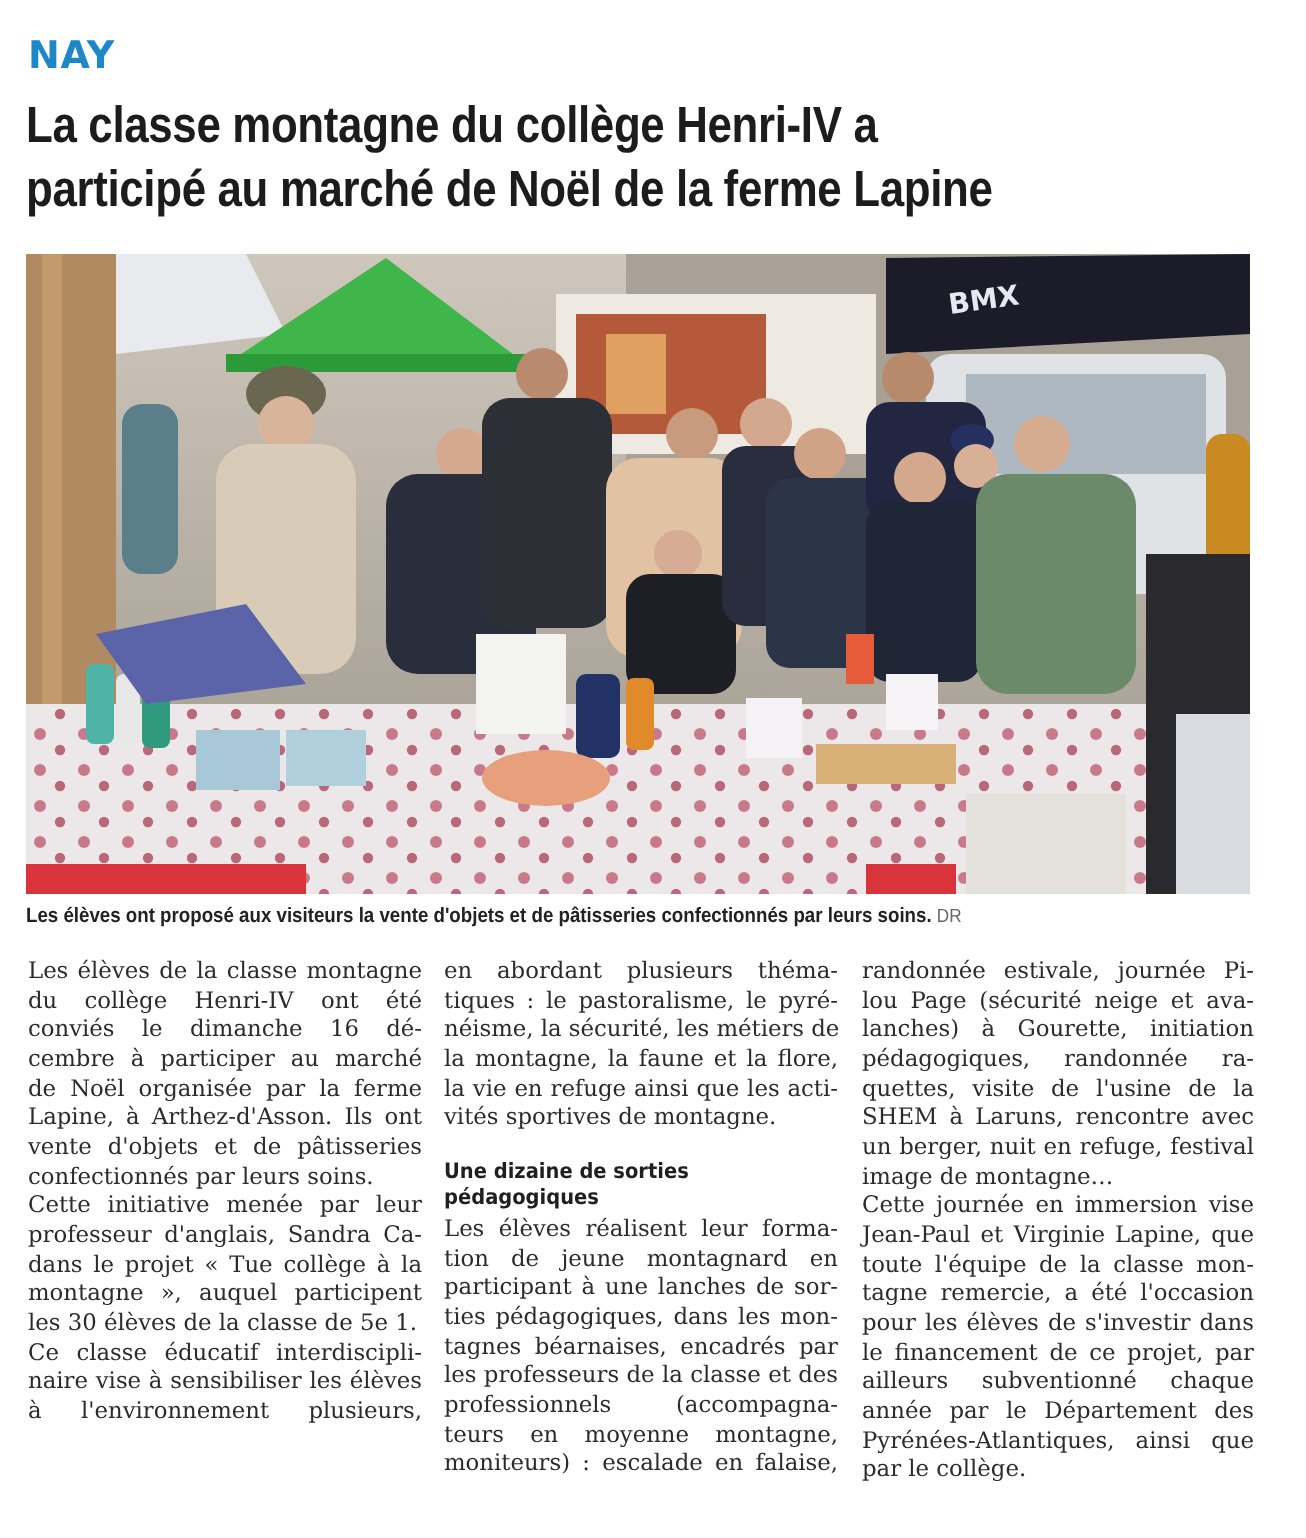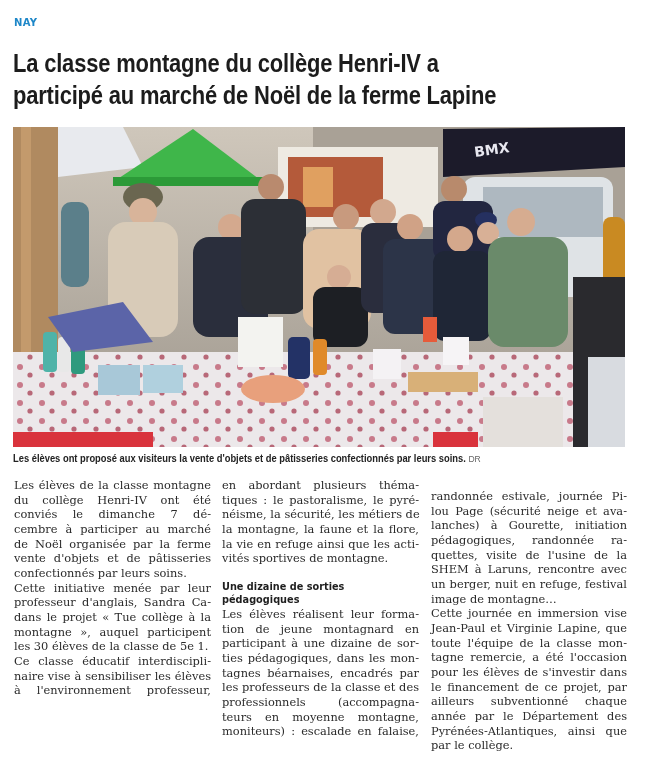--- a/index.html
+++ b/index.html
@@ -4,21 +4,21 @@
   <style>
     html, body { margin: 0; padding: 0; background: #ffffff; }
     body {
       width: 653px; height: 769px; position: relative; overflow: hidden;
       font-family: "DejaVu Serif", "Liberation Serif", serif;
       color: #2a2a2a;
     }
     .kicker {
       position: absolute; left: 14px; top: 17px;
       font-family: "DejaVu Sans", "Liberation Sans", sans-serif;
-      font-weight: bold; font-size: 10px; letter-spacing: 0.3px;
+      font-weight: bold; font-size: 19px; letter-spacing: 0.3px;
       color: #1e87c8;
     }
     .headline {
       position: absolute; left: 13px; top: 47px; width: 630px;
       font-family: "Liberation Sans", "DejaVu Sans", sans-serif;
       font-weight: bold; font-size: 25.5px; line-height: 32px;
       color: #1c1c1c; letter-spacing: -0.2px;
       transform: scaleX(0.86); transform-origin: left top;
       width: 735px;
     }
@@ -35,21 +35,21 @@
     }
     .caption .credit { font-weight: normal; color: #666; font-size: 9.5px; }
     .col {
       position: absolute; top: 478px;
       font-size: 11.4px; line-height: 14.65px; text-align: justify;
       hyphens: none; color: #2b2b2b;
     }
     .col p { margin: 0; }
     .col1 { left: 14px; width: 197px; }
     .col2 { left: 222px; width: 197px; }
-    .col3 { left: 431px; width: 196px; margin-top: 11px; }
+    .col3 { left: 431px; width: 196px; }
     .subhead {
       font-family: "DejaVu Sans", "Liberation Sans", sans-serif;
       font-weight: bold; font-size: 10.6px; line-height: 13px; color: #1f1f1f;
       margin: 14px 0 1px 0 !important; text-align: left;
       transform: scaleX(0.92); transform-origin: left top;
     }
     .col .line { display: block; text-align: justify; text-align-last: justify; white-space: nowrap; }
     .col .line.last { text-align-last: left; }
   </style>
 </head>
@@ -166,49 +166,50 @@
 </div>
 
 <div class="caption">
   <span>Les élèves ont proposé aux visiteurs la vente d'objets et de pâtisseries confectionnés par leurs soins.</span>
   <span class="credit">DR</span>
 </div>
 
 <div class="col col1">
   <span class="line">Les élèves de la classe montagne</span>
   <span class="line">du collège Henri-IV ont été</span>
-  <span class="line">conviés le dimanche 7 dé-</span>
+  <span class="line">conviés le dimanche 16 dé-</span>
   <span class="line">cembre à participer au marché</span>
   <span class="line">de Noël organisée par la ferme</span>
+  <span class="line">Lapine, à Arthez-d'Asson. Ils ont</span>
   <span class="line">vente d'objets et de pâtisseries</span>
   <span class="line last">confectionnés par leurs soins.</span>
   <span class="line">Cette initiative menée par leur</span>
   <span class="line">professeur d'anglais, Sandra Ca-</span>
   <span class="line">dans le projet « Tue collège à la</span>
   <span class="line">montagne », auquel participent</span>
   <span class="line last">les 30 élèves de la classe de 5e 1.</span>
   <span class="line">Ce classe éducatif interdiscipli-</span>
   <span class="line">naire vise à sensibiliser les élèves</span>
-  <span class="line">à l'environnement professeur,</span>
+  <span class="line">à l'environnement plusieurs,</span>
 </div>
 
 <div class="col col2">
   <span class="line">en abordant plusieurs théma-</span>
   <span class="line">tiques : le pastoralisme, le pyré-</span>
   <span class="line">néisme, la sécurité, les métiers de</span>
   <span class="line">la montagne, la faune et la flore,</span>
   <span class="line">la vie en refuge ainsi que les acti-</span>
   <span class="line last">vités sportives de montagne.</span>
   <p class="subhead">
     <span style="display:block;">Une dizaine de sorties</span>
     <span style="display:block;">pédagogiques</span>
   </p>
   <span class="line">Les élèves réalisent leur forma-</span>
   <span class="line">tion de jeune montagnard en</span>
-  <span class="line">participant à une dizaine de sor-</span>
+  <span class="line">participant à une lanches de sor-</span>
   <span class="line">ties pédagogiques, dans les mon-</span>
   <span class="line">tagnes béarnaises, encadrés par</span>
   <span class="line">les professeurs de la classe et des</span>
   <span class="line">professionnels (accompagna-</span>
   <span class="line">teurs en moyenne montagne,</span>
   <span class="line">moniteurs) : escalade en falaise,</span>
 </div>
 
 <div class="col col3">
   <span class="line">randonnée estivale, journée Pi-</span>

